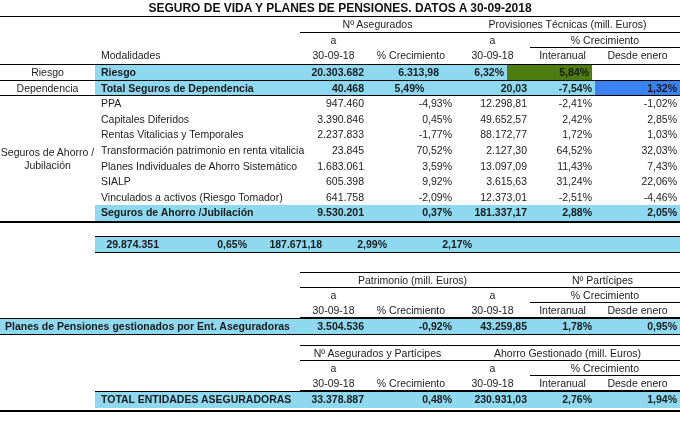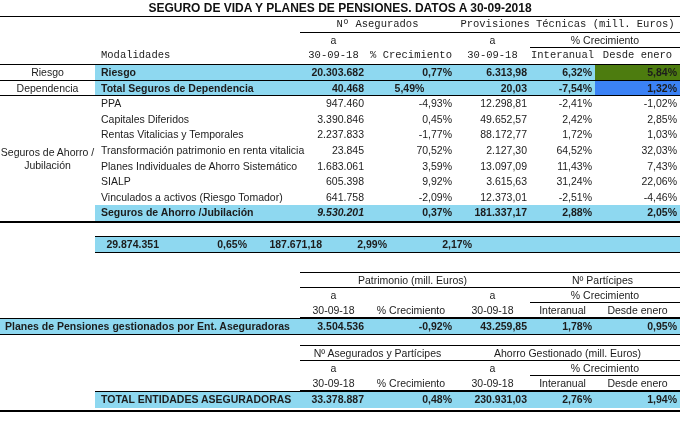--- a/index.html
+++ b/index.html
@@ -9,21 +9,21 @@
     background: #fff; color: #1c1c1c; overflow: hidden;
   }
   
   .title {
     height: 17px; line-height: 16px; text-align: center;
     font-size: 12px; font-weight: bold; color: #111;
     border-bottom: 1.5px solid #000;
   }
   
   .hrow { display: flex; font-size: 10.5px; }
-  .hrow.h16 { height: 16px; line-height: 15px; font-family: Liberation Mono, monospace; }
+  .hrow.h16 { height: 16px; line-height: 15px; }
   .hrow.h15 { height: 15px; line-height: 14px; }
   .hcell { flex: none; }
   .ctr { text-align: center; }
   .grp { text-align: center; border-bottom: 1px solid #000; }
   .w95 { width: 95px; } .w205 { width: 205px; } .w300 { width: 300px; }
   .w155 { width: 155px; } .w225 { width: 225px; } .w150 { width: 150px; }
   .c1 { width: 67px; } .c2 { width: 88px; } .c3 { width: 75px; }
   .c4 { width: 65px; } .c5 { width: 85px; }
   .hdr1 { border-bottom: 1px solid #000; }
   .modhead { padding-left: 6px; }
@@ -93,21 +93,20 @@
   <div class="sec1">
     <div class="side-group">
       <div>Seguros de Ahorro /</div>
       <div>Jubilación</div>
     </div>
 
     <div class="row bline">
       <div class="cell left">Riesgo</div>
       <div class="cell mod b" style="background: rgb(142, 216, 240);">Riesgo</div>
       <div class="cell c1 num b" style="background: rgb(142, 216, 240);">20.303.682</div>
-      <div class="cell c2 num b" style="background: rgb(142, 216, 240);">0,77%</div>
       <div class="cell c3 num b" style="background: rgb(142, 216, 240);">6.313,98</div>
       <div class="cell c4 num b" style="background: rgb(142, 216, 240);">6,32%</div>
       <div class="cell c5 num b" style="background: #4d7c0f;">5,84%</div>
     </div>
 
     <div class="row bline">
       <div class="cell left">Dependencia</div>
       <div class="cell mod b" style="background: rgb(142, 216, 240);">Total Seguros de Dependencia</div>
       <div class="cell c1 num b" style="background: rgb(142, 216, 240);">40.468</div>
       <div class="cell c2 num b" style="background: rgb(142, 216, 240); text-align: center;">5,49%</div>
@@ -182,21 +181,21 @@
       <div class="cell c1 num">641.758</div>
       <div class="cell c2 num">-2,09%</div>
       <div class="cell c3 num">12.373,01</div>
       <div class="cell c4 num">-2,51%</div>
       <div class="cell c5 num">-4,46%</div>
     </div>
 
     <div class="row">
       <div class="cell left"></div>
       <div class="cell mod b" style="background: rgb(142, 216, 240);">Seguros de Ahorro /Jubilación</div>
-      <div class="cell c1 num b" style="background: rgb(142, 216, 240); font-style: italic;">9.530.201</div>
+      <div class="cell c1 num b" style="background: rgb(142, 216, 240);">9.530.201</div>
       <div class="cell c2 num b" style="background: rgb(142, 216, 240);">0,37%</div>
       <div class="cell c3 num b" style="background: rgb(142, 216, 240);">181.337,17</div>
       <div class="cell c4 num b" style="background: rgb(142, 216, 240);">2,88%</div>
       <div class="cell c5 num b" style="background: rgb(142, 216, 240);">2,05%</div>
     </div>
   </div>
 
   <div class="thick"></div>
   <div class="gap13"></div>
 

